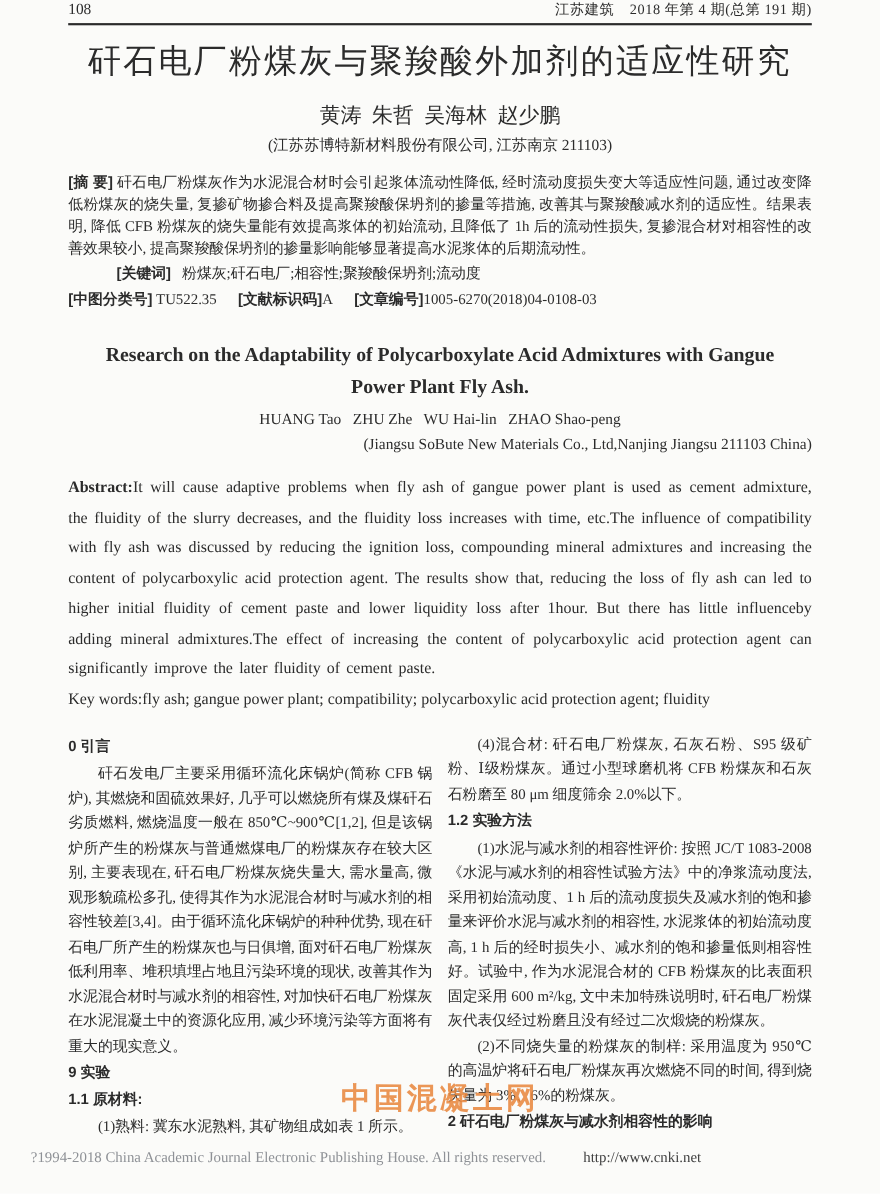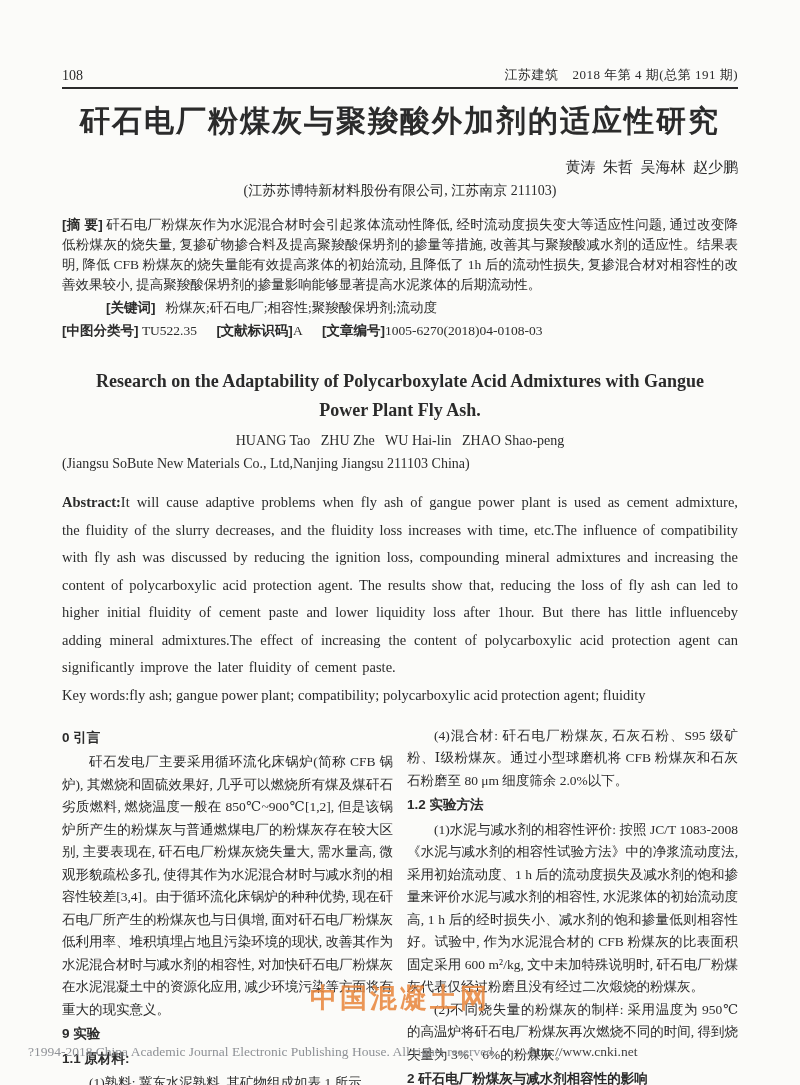--- a/index.html
+++ b/index.html
@@ -7,55 +7,54 @@
     position:relative;
     width:800px;height:1085px;
     background:#fbfbf9;
     font-family:"Liberation Serif","DejaVu Serif",serif;
     color:#2b2b2b;
     overflow:hidden;
   }
   .content{margin:0 62px;}
   
   .header{
-    margin-top:66px;
     display:flex;justify-content:space-between;align-items:flex-end;
     border-bottom:2px solid #2b2b2b;
     padding-bottom:3px;
     font-size:13px;
     text-align:right;
   }
   .header .pageno{font-size:14px;}
   .header .right{font-size:13px;letter-spacing:.5px;}
   .header .journal{margin-right:14px;}
   
   .title-cn{
     margin-top:12px;text-align:center;
-    font-size:30px;font-weight:700;letter-spacing:2px;
+    font-size:30px;font-weight:400;letter-spacing:2px;
     font-family:"Liberation Sans","DejaVu Sans",sans-serif;
   }
-  .authors-cn{margin-top:16px;text-align:right;font-size:15px;white-space:pre-wrap;}
+  .authors-cn{margin-top:16px;text-align:center;font-size:19px;white-space:pre-wrap;}
   .affil-cn{margin-top:5px;text-align:center;font-size:14px;}
   
   .abs-cn{margin-top:15px;font-size:13.5px;line-height:20px;text-align:justify;}
   .abs-cn .lbl,.kw-cn .lbl,.clc .lbl{
     font-weight:700;font-family:"Liberation Sans","DejaVu Sans",sans-serif;
   }
   .kw-cn{margin-top:3px;font-size:13.5px;line-height:20px;}
   .kw-cn .lbl{margin-right:10px;padding-left:44px;}
   .clc{margin-top:3px;font-size:13.5px;line-height:20px;}
   .clc .grp{margin-right:16px;}
   
   .title-en{
     margin-top:26px;text-align:center;
     font-size:18px;font-weight:700;line-height:29px;
     padding:0 28px;
   }
   .authors-en{margin-top:8px;text-align:center;font-size:14px;white-space:pre-wrap;}
-  .affil-en{margin-top:7px;text-align:left;font-size:14px;}
+  .affil-en{margin-top:7px;text-align:right;font-size:14px;}
   .abs-en{margin-top:17px;font-size:14.5px;line-height:27.5px;text-align:justify;word-spacing:2px;}
   .abs-en .lbl{font-weight:700;}
   .kw-en{font-size:14.5px;line-height:27px;}
   .kw-en .lbl{font-weight:400;text-align:right;}
   
   .columns{margin-top:16px;display:flex;gap:14px;}
   .col{width:331px;font-size:13.5px;line-height:22.5px;text-align:justify;}
   .col h3{
     margin:2px 0 2px 0;font-size:13.5px;font-weight:700;
     font-family:"Liberation Sans","DejaVu Sans",sans-serif;

